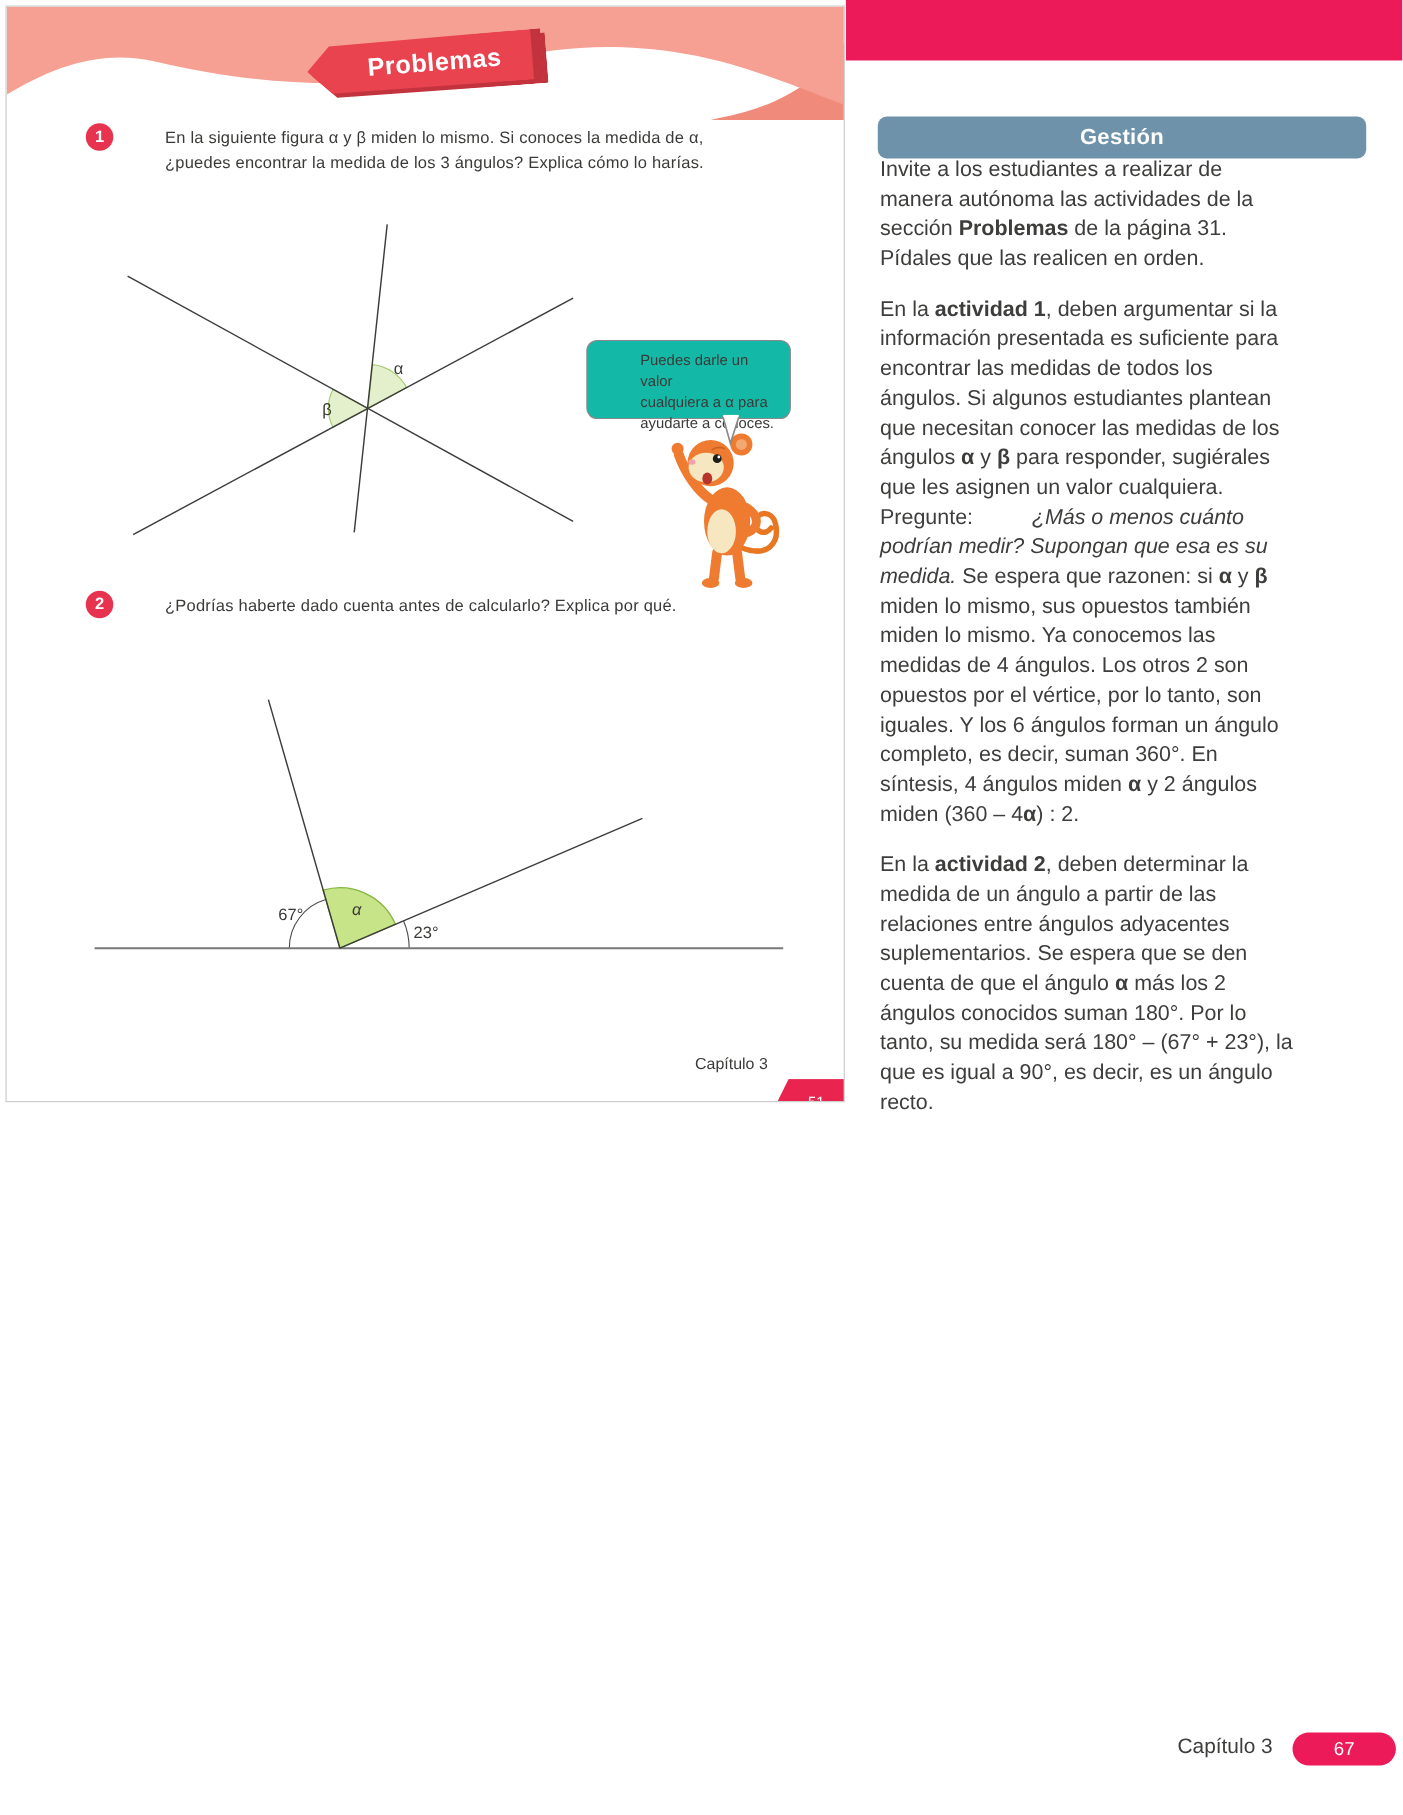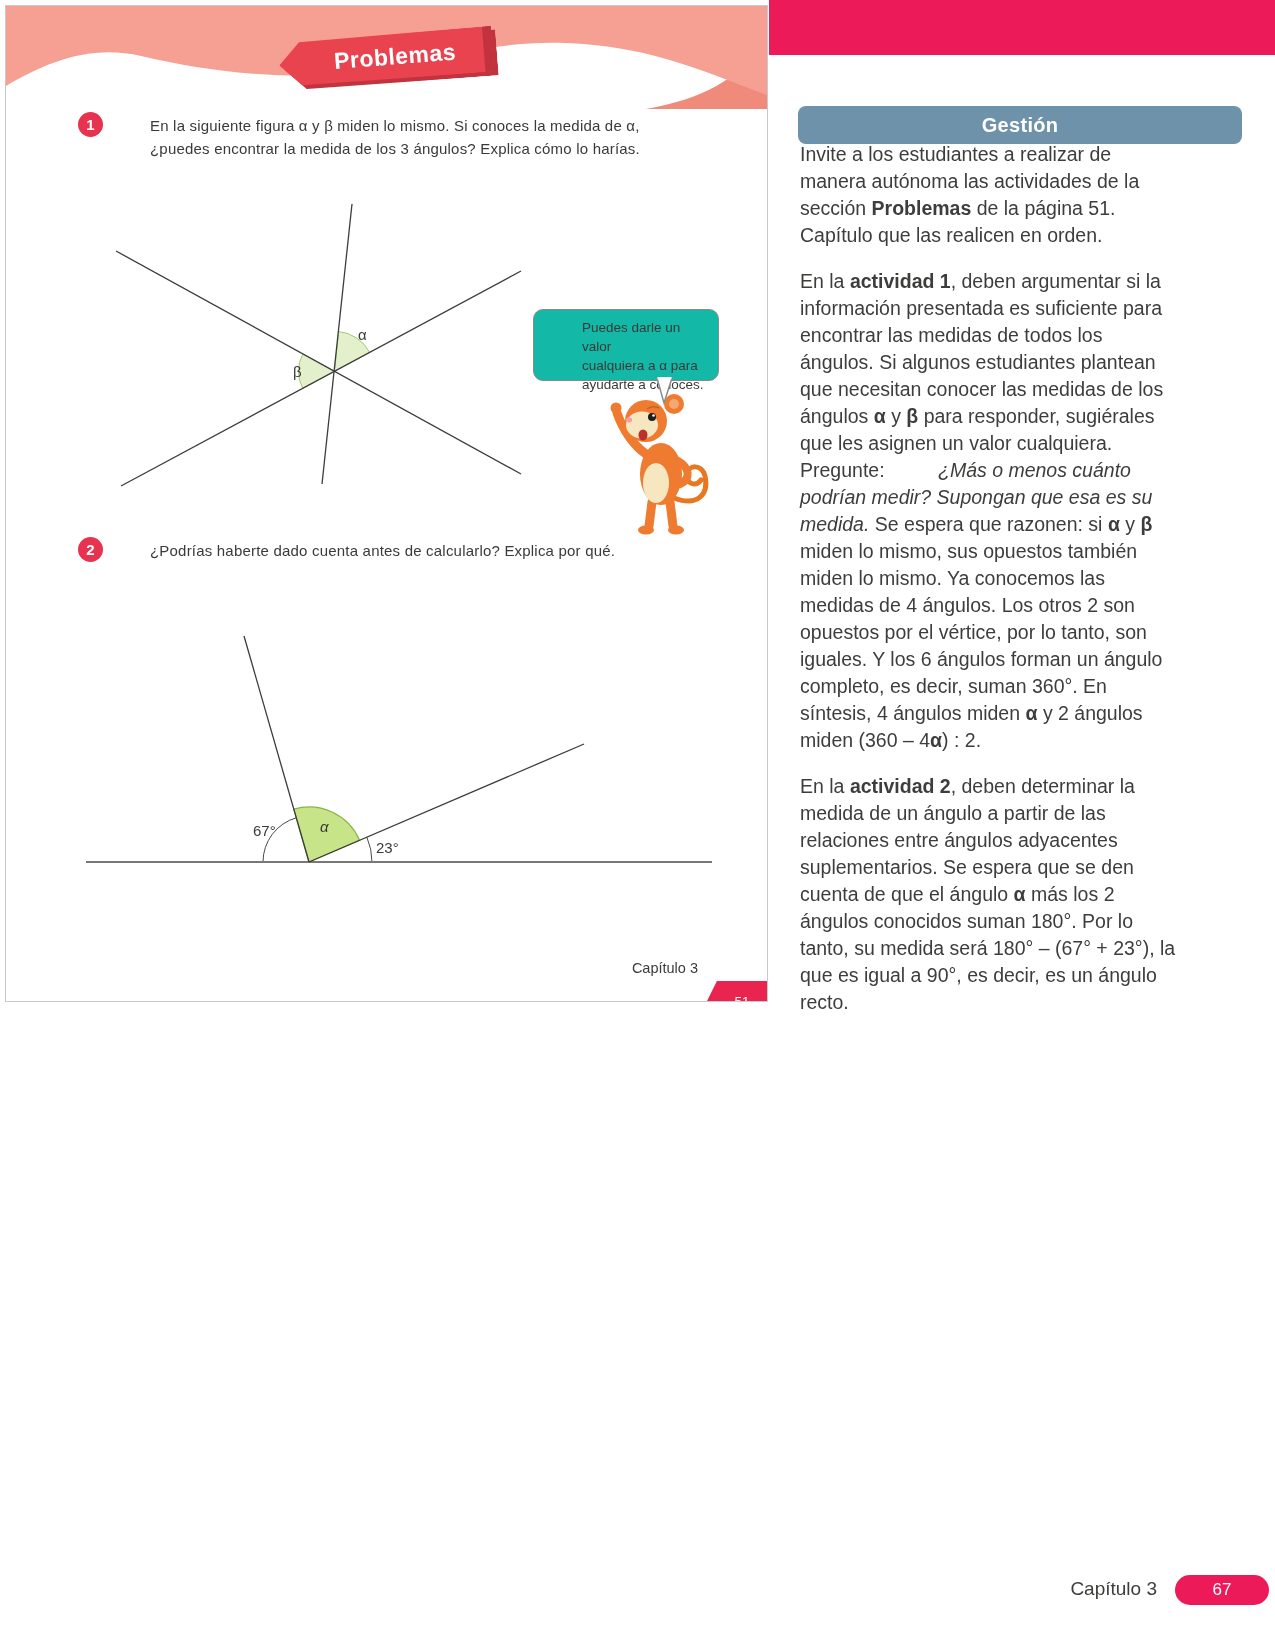--- a/index.html
+++ b/index.html
@@ -170,19 +170,19 @@
 
   <div class="lp-footer-chapter">Capítulo 3</div>
   <div class="lp-footer-tab">51</div>
 </div>
 
 <div class="top-band"></div>
 
 <div class="gestion-bar">Gestión</div>
 
 <div class="gestion-body">
-    <p><span class="run-n">Invite a los estudiantes a realizar de manera autónoma las actividades de la sección </span><span class="run-b">Problemas</span><span class="run-n"> de la página 51.</span><br><span class="run-n">Capítulo que las realicen en orden.</span></p>
+    <p><span class="run-n">Invite a los estudiantes a realizar de manera autónoma las actividades de la sección </span><span class="run-b">Problemas</span><span class="run-n"> de la página 31.</span><br><span class="run-n">Pídales que las realicen en orden.</span></p>
     <p><span class="run-n">En la </span><span class="run-b">actividad 1</span><span class="run-n">, deben argumentar si la información presentada es suficiente para encontrar las medidas de todos los ángulos. Si algunos estudiantes plantean que necesitan conocer las medidas de los ángulos </span><span class="run-g">α</span><span class="run-n"> y </span><span class="run-g">β</span><span class="run-n"> para responder, sugiérales que les asignen un valor cualquiera. Pregunte: </span><span class="run-i">¿Más o menos cuánto podrían medir? Supongan que esa es su medida.</span><span class="run-n"> Se espera que razonen: si </span><span class="run-g">α</span><span class="run-n"> y </span><span class="run-g">β</span><span class="run-n"> miden lo mismo, sus opuestos también miden lo mismo. Ya conocemos las medidas de 4 ángulos. Los otros 2 son opuestos por el vértice, por lo tanto, son iguales. Y los 6 ángulos forman un ángulo completo, es decir, suman 360°. En síntesis, 4 ángulos miden </span><span class="run-g">α</span><span class="run-n"> y 2 ángulos miden (360 – 4</span><span class="run-g">α</span><span class="run-n">) : 2.</span></p>
     <p><span class="run-n">En la </span><span class="run-b">actividad 2</span><span class="run-n">, deben determinar la medida de un ángulo a partir de las relaciones entre ángulos adyacentes suplementarios. Se espera que se den cuenta de que el ángulo </span><span class="run-g">α</span><span class="run-n"> más los 2 ángulos conocidos suman 180°. Por lo tanto, su medida será 180° – (67° + 23°), la que es igual a 90°, es decir, es un ángulo recto.</span></p>
   </div>
 
 <div class="rp-footer-chapter">Capítulo 3</div>
 <div class="rp-footer-pill">67</div>
 
 </body></html>

